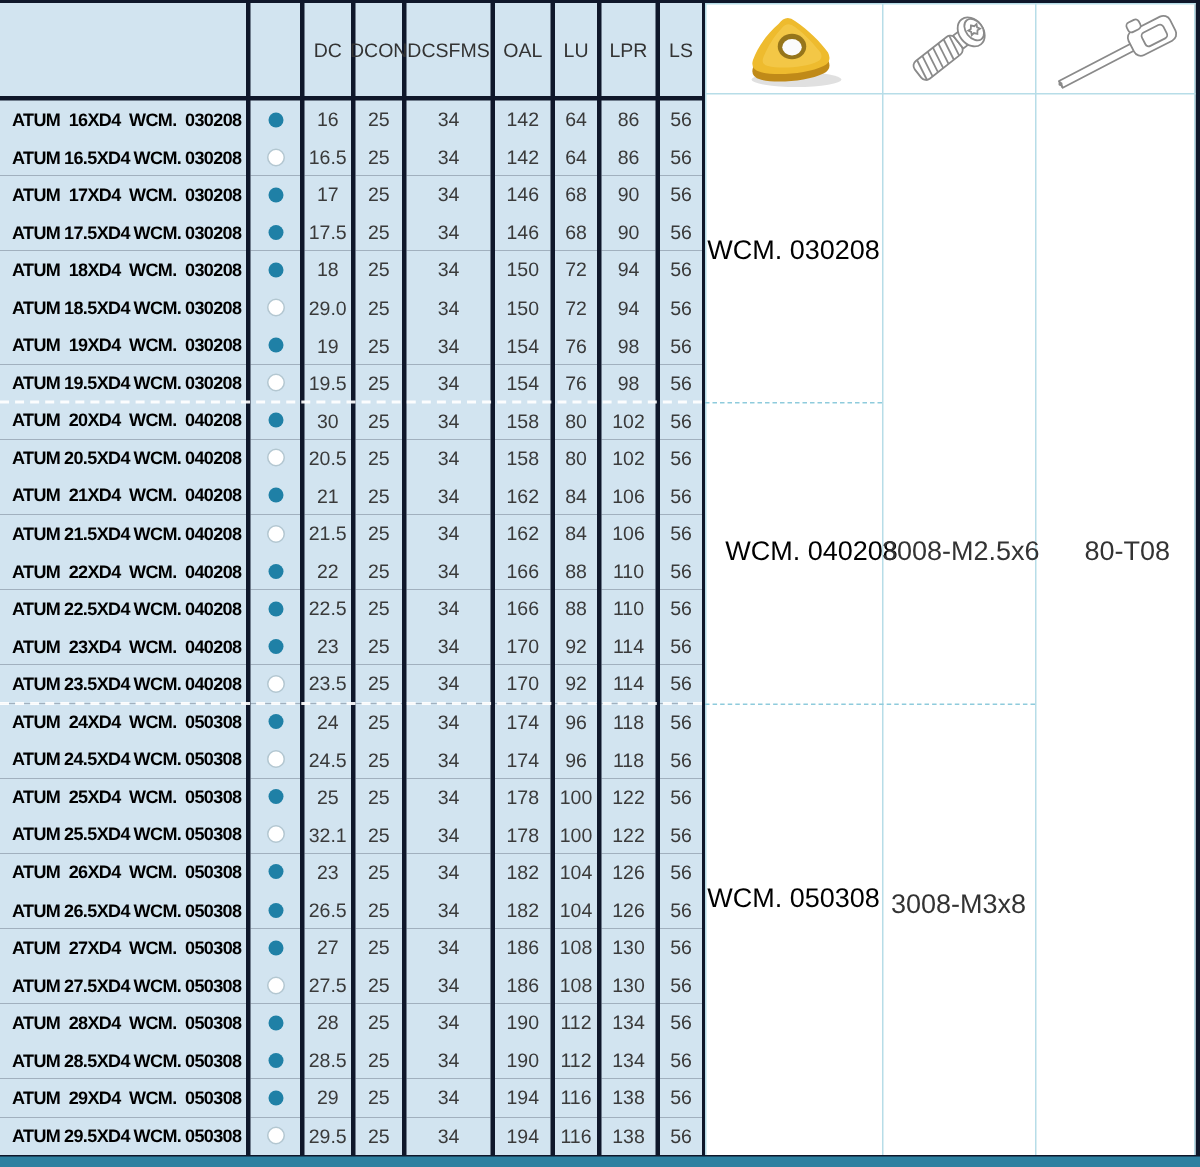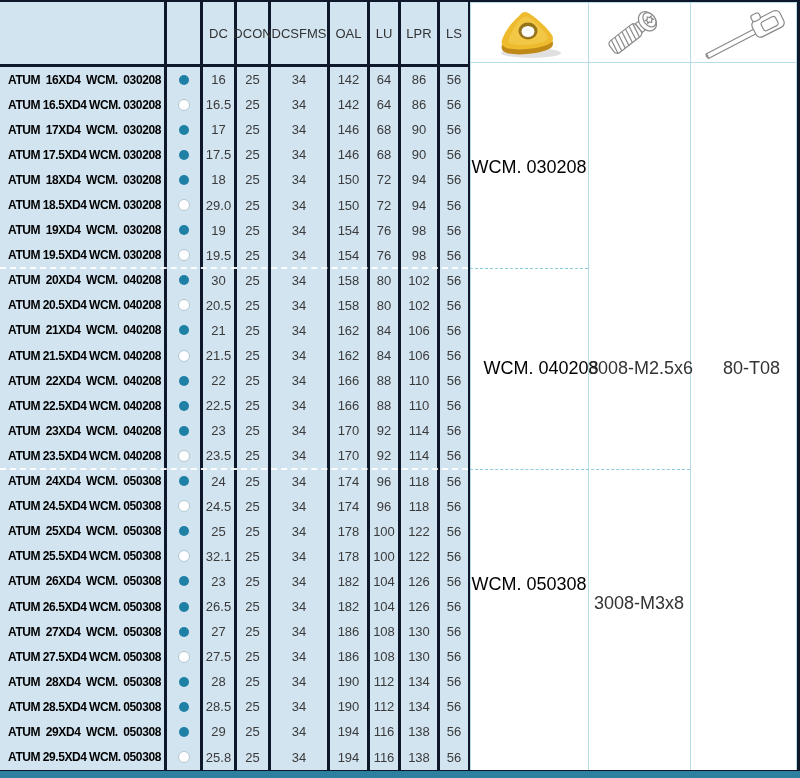--- a/index.html
+++ b/index.html
@@ -495,21 +495,21 @@
         <div class="cell numcell">56</div>
         <div class="cell namecell">
           <span>ATUM</span>
           <span>29.5XD4</span>
           <span>WCM.</span>
           <span>050308</span>
         </div>
         <div class="cell">
           <span class="dot open"></span>
         </div>
-        <div class="cell numcell">25.8</div>
+        <div class="cell numcell">29.5</div>
         <div class="cell numcell">25</div>
         <div class="cell numcell">34</div>
         <div class="cell numcell">194</div>
         <div class="cell numcell">116</div>
         <div class="cell numcell">138</div>
         <div class="cell numcell">56</div>
       </div>
     <div class="gsep" style="top:265px"></div>
     <div class="gsep" style="top:466px"></div>
   </div>
@@ -560,21 +560,21 @@
             <rect x="-2" y="-9" width="31" height="18" rx="5"></rect>
             <rect x="7" y="-4.5" width="16" height="10" rx="2.5"></rect>
             <rect x="1" y="-15" width="9" height="7" rx="2.5"></rect>
           </g>
         </g>
       </svg>
     </div>
 
     <div class="plabel wcm" style="left:0;width:118px;top:165px">WCM. 030208</div>
     <div class="plabel wcm" style="left:12px;width:118px;top:366px">WCM. 040208</div>
-    <div class="plabel wcm" style="left:0;width:118px;top:582px">WCM. 050308</div>
+    <div class="plabel wcm" style="left:0;width:118px;top:597px">WCM. 050308</div>
     <div class="plabel comp" style="left:118px;width:102px;top:366px">3008-M2.5x6</div>
     <div class="plabel comp" style="left:118px;width:102px;top:601px">3008-M3x8</div>
     <div class="plabel comp" style="left:228px;width:107px;top:366px">80-T08</div>
 
     <div class="pdash" style="left:0;width:118px;top:266px"></div>
     <div class="pdash" style="left:0;width:220px;top:467px"></div>
   </div>
 
   <div class="bbar"></div>
 </div>

